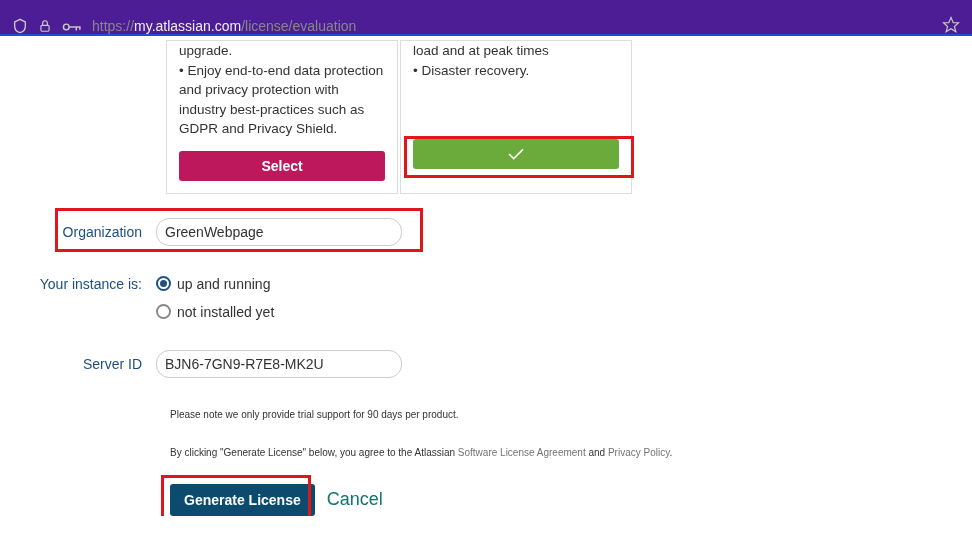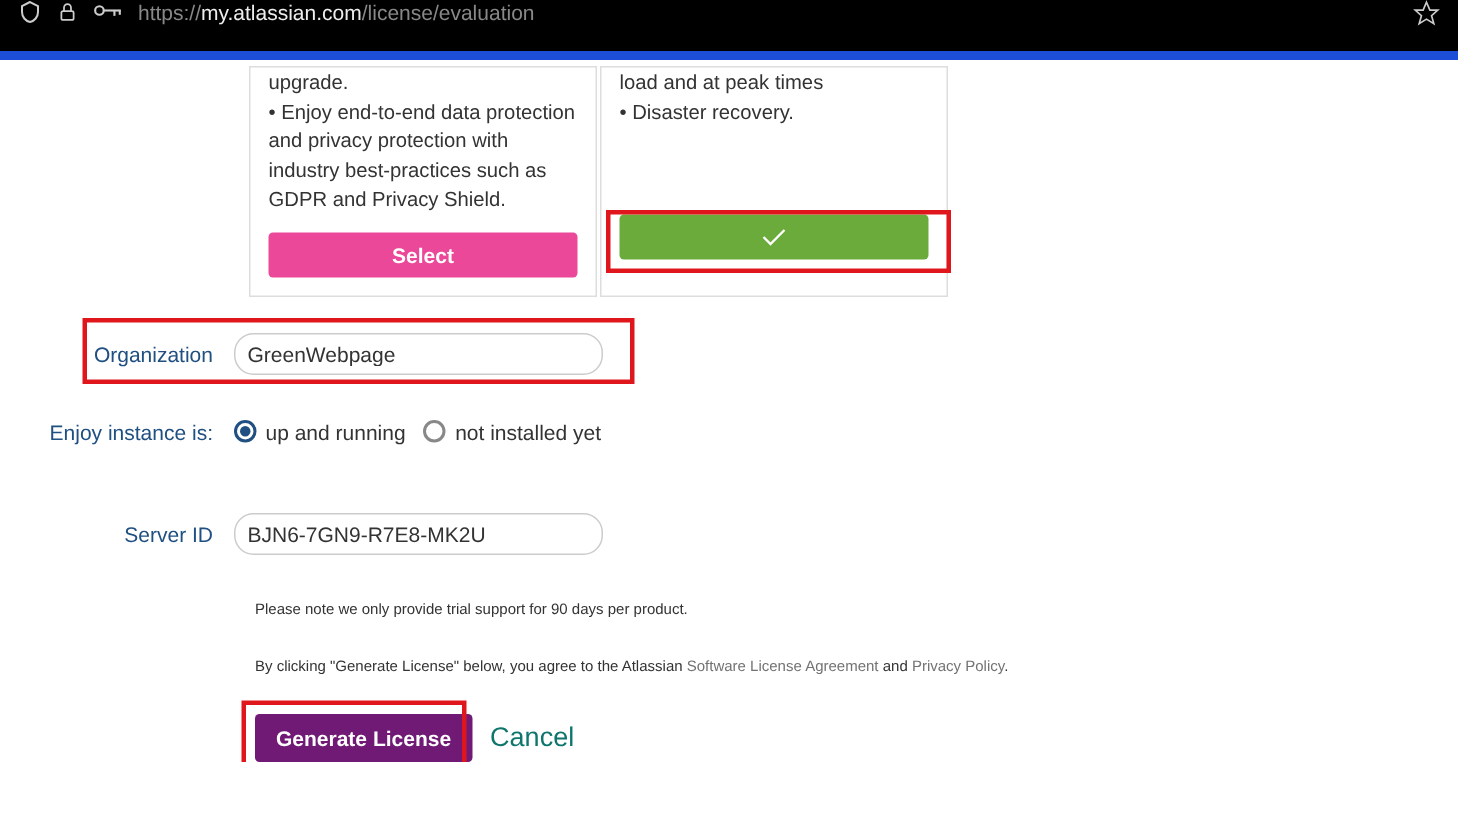--- a/index.html
+++ b/index.html
@@ -1,49 +1,49 @@
 <!DOCTYPE html>
 <html><head>
   <meta charset="utf-8">
   <style>
     * { margin: 0; padding: 0; box-sizing: border-box; }
     body { font-family: -apple-system, BlinkMacSystemFont, "Segoe UI", Arial, sans-serif; font-size: 14px; color: #333; background: #fff; }
     
-    .browser-bar { background: #000000; height: 34px; display: flex; align-items: flex-start; padding: 0 12px; gap: 10px; }
+    .browser-bar { background: #4c1d95; height: 34px; display: flex; align-items: flex-end; padding: 0 12px; gap: 10px; }
     .shield-icon, .lock-icon, .perm-icon, .star-icon { color: #ccc; display: flex; align-items: center; }
     .url-display { flex: 1; color: #888; font-size: 14px; }
     .url-domain { color: #eee; }
     
-    .page-wrap { padding: 0; border-top: 6px solid #1d4ed8; }
+    .page-wrap { padding: 0; border-top: 2px solid #1d4ed8; }
     
     .cards-row { display: flex; gap: 0; margin-left: 166px; margin-top: 4px; }
     .card { width: 232px; border: 1px solid #ddd; padding: 0 12px 12px 12px; margin-right: 2px; background: #fff; }
     .card-text { font-size: 13.5px; line-height: 1.45; color: #333; }
     .card-btn { display: block; width: 100%; margin-top: 12px; height: 30px; border: none; border-radius: 3px; color: #fff; font-size: 14px; font-weight: bold; cursor: pointer; text-align: center; line-height: 30px; }
-    .card-btn.blue { background: #ec4899; }
+    .card-btn.blue { background: #be185d; }
     .card-btn.green { background: #6aab3b; display: flex; align-items: center; justify-content: center; }
     
     .highlight-box-green { border: 3px solid #e0161d; padding: 5px 6px; position: absolute; }
     
     .form-area { margin-top: 24px; }
     .form-row { display: flex; align-items: center; margin-bottom: 20px; }
     .form-label { width: 156px; text-align: right; padding-right: 14px; color: #205081; font-size: 14px; padding-left: 12px; }
     .form-input { width: 246px; height: 28px; padding: 4px 8px; border: 1px solid #ccc; border-radius: 13px; font-size: 14px; color: #333; }
     
-    .radio-group { display: flex; gap: 12px; text-align: right; }
+    .radio-group { display: flex; flex-direction: column; gap: 12px; text-align: right; }
     .radio-row { display: flex; align-items: center; gap: 6px; color: #333; font-size: 14px; }
     .radio-outer { width: 15px; height: 15px; border-radius: 50%; border: 2px solid #205081; display: flex; align-items: center; justify-content: center; }
     .radio-outer.unchecked { border-color: #888; }
     .radio-inner { width: 7px; height: 7px; border-radius: 50%; background: #205081; }
     
     .note-text { margin-left: 170px; font-size: 10px; color: #333; margin-bottom: 24px; line-height: 1.4; }
     .note-text a { color: #737373; text-decoration: none; }
     
     .action-row { margin-left: 170px; display: flex; align-items: center; gap: 12px; }
-    .gen-btn { background: #701a75; color: #fff; border: none; border-radius: 3px; padding: 8px 14px; font-size: 14px; font-weight: bold; cursor: pointer; }
+    .gen-btn { background: #0c4a6e; color: #fff; border: none; border-radius: 3px; padding: 8px 14px; font-size: 14px; font-weight: bold; cursor: pointer; }
     .cancel-link { color: #0f766e; text-decoration: none; font-size: 18px; }
     
     .hl-org { position: absolute; border: 3px solid #e0161d; }
     .hl-gen { position: absolute; border: 3px solid #e0161d; }
   </style>
 </head>
 <body>
 
 <div class="browser-bar">
   <span class="shield-icon">
@@ -104,36 +104,36 @@
   <div class="form-area">
     <div style="position: relative;">
       <div class="form-row">
         <div class="form-label">Organization</div>
         <input class="form-input" type="text" value="GreenWebpage" style="">
       </div>
       <div class="hl-org" style="left: 55px; top: -10px; width: 368px; height: 44px;"></div>
     </div>
 
     <div class="form-row" style="align-items: flex-start; margin-top: 30px;">
-      <div class="form-label">Enjoy instance is:</div>
+      <div class="form-label">Your instance is:</div>
       <div class="radio-group">
         <label class="radio-row">
           <span class="radio-outer">
               <span class="radio-inner"></span>
             </span>
           <span>up and running</span>
         </label>
         <label class="radio-row">
           <span class="radio-outer unchecked"></span>
           <span>not installed yet</span>
         </label>
       </div>
     </div>
 
-    <div class="form-row" style="margin-top: 46px; margin-bottom: 30px;">
+    <div class="form-row" style="margin-top: 30px; margin-bottom: 30px;">
       <div class="form-label">Server ID</div>
       <input class="form-input" type="text" value="BJN6-7GN9-R7E8-MK2U" style="">
     </div>
 
     <div class="note-text">Please note we only provide trial support for 90 days per product.</div>
 
     <div class="note-text">
       <span>By clicking "Generate License" below, you agree to the Atlassian </span><a href="#">Software License Agreement</a><span> and </span><a href="#">Privacy Policy</a><span>.</span>
     </div>
 

